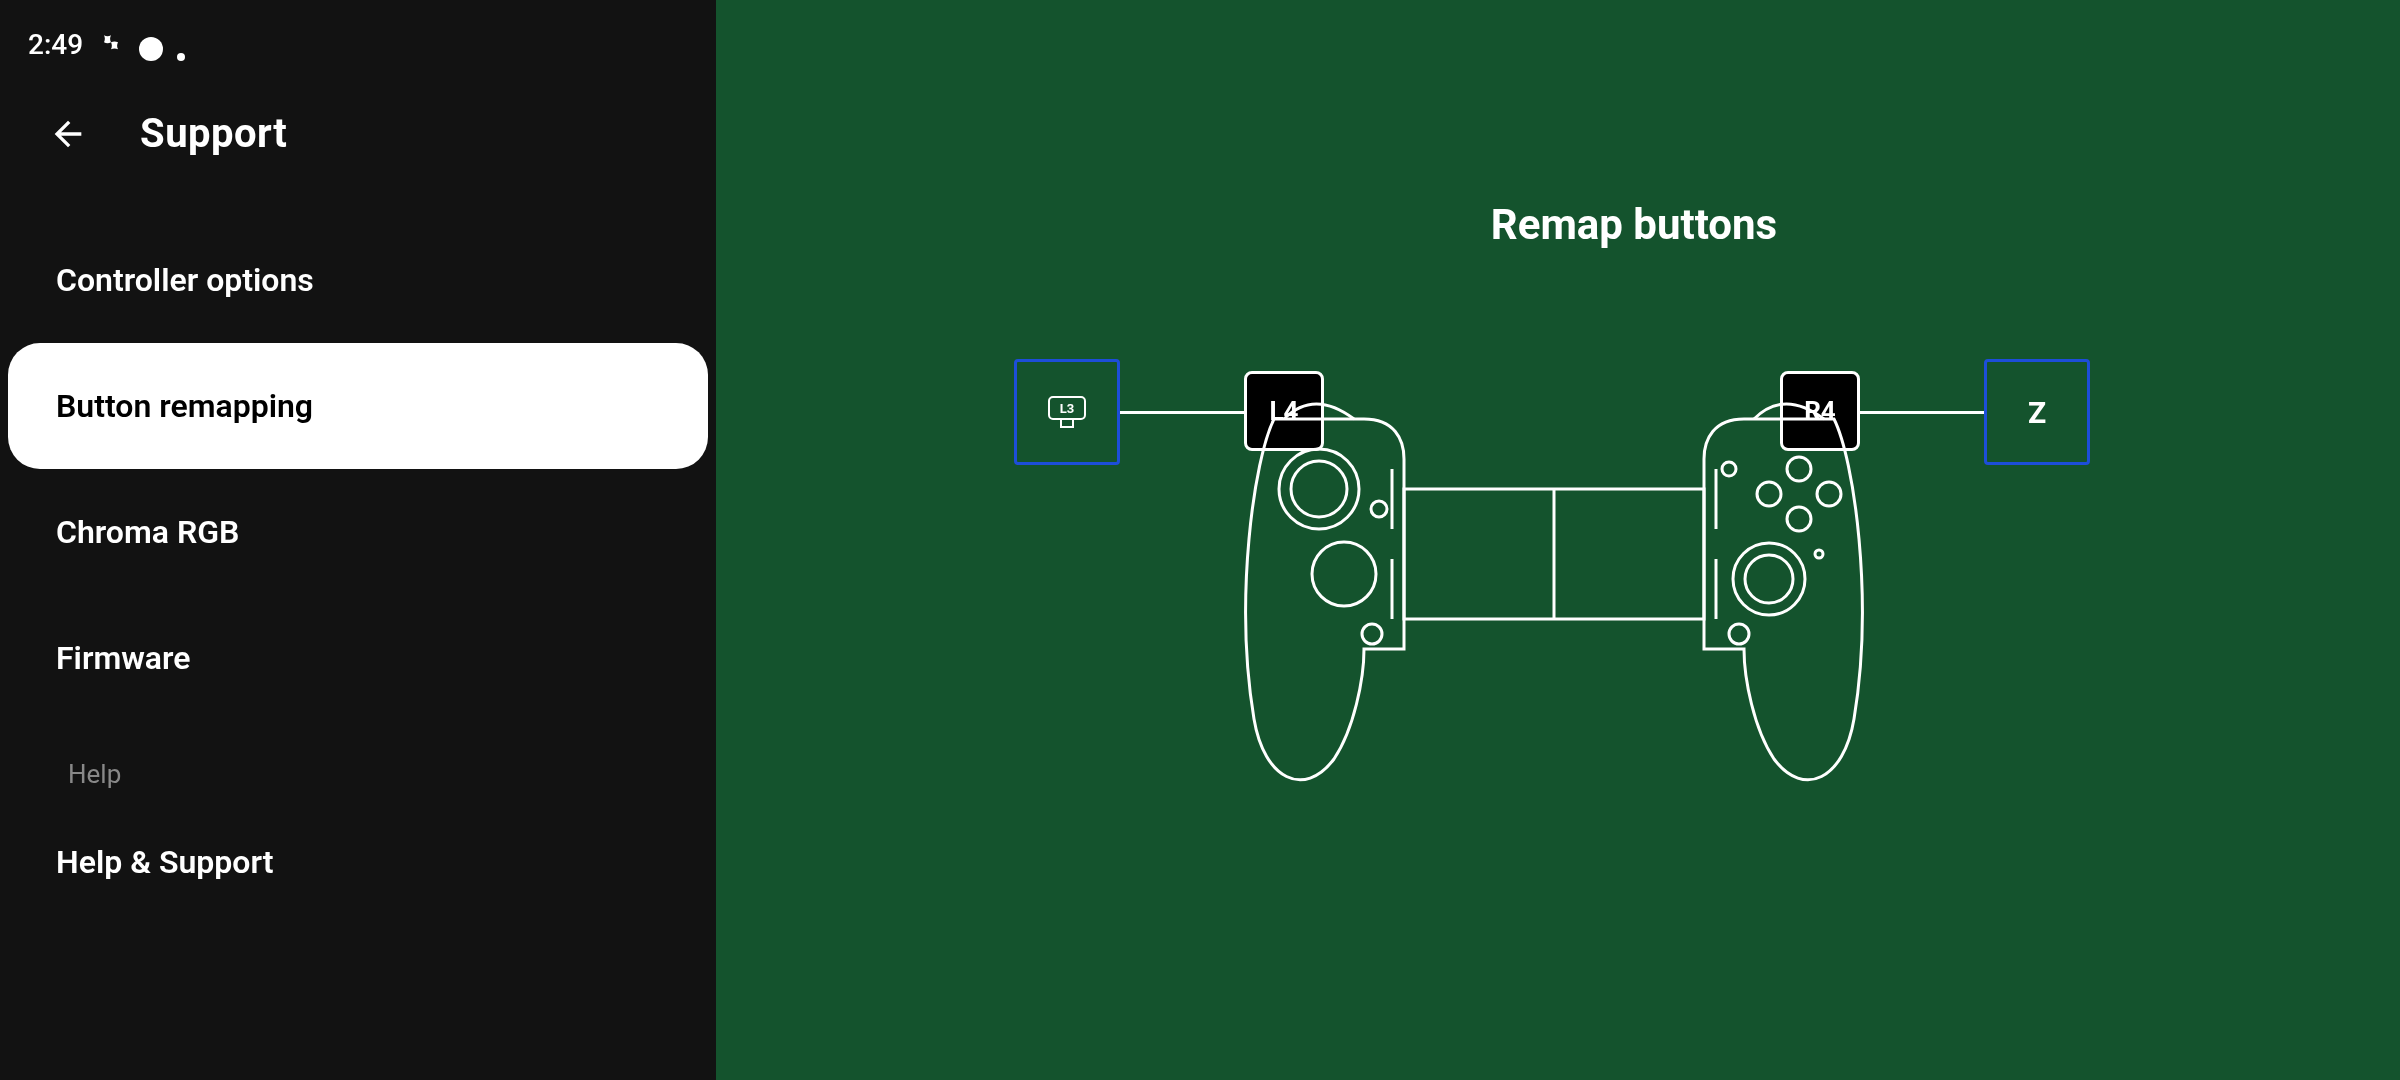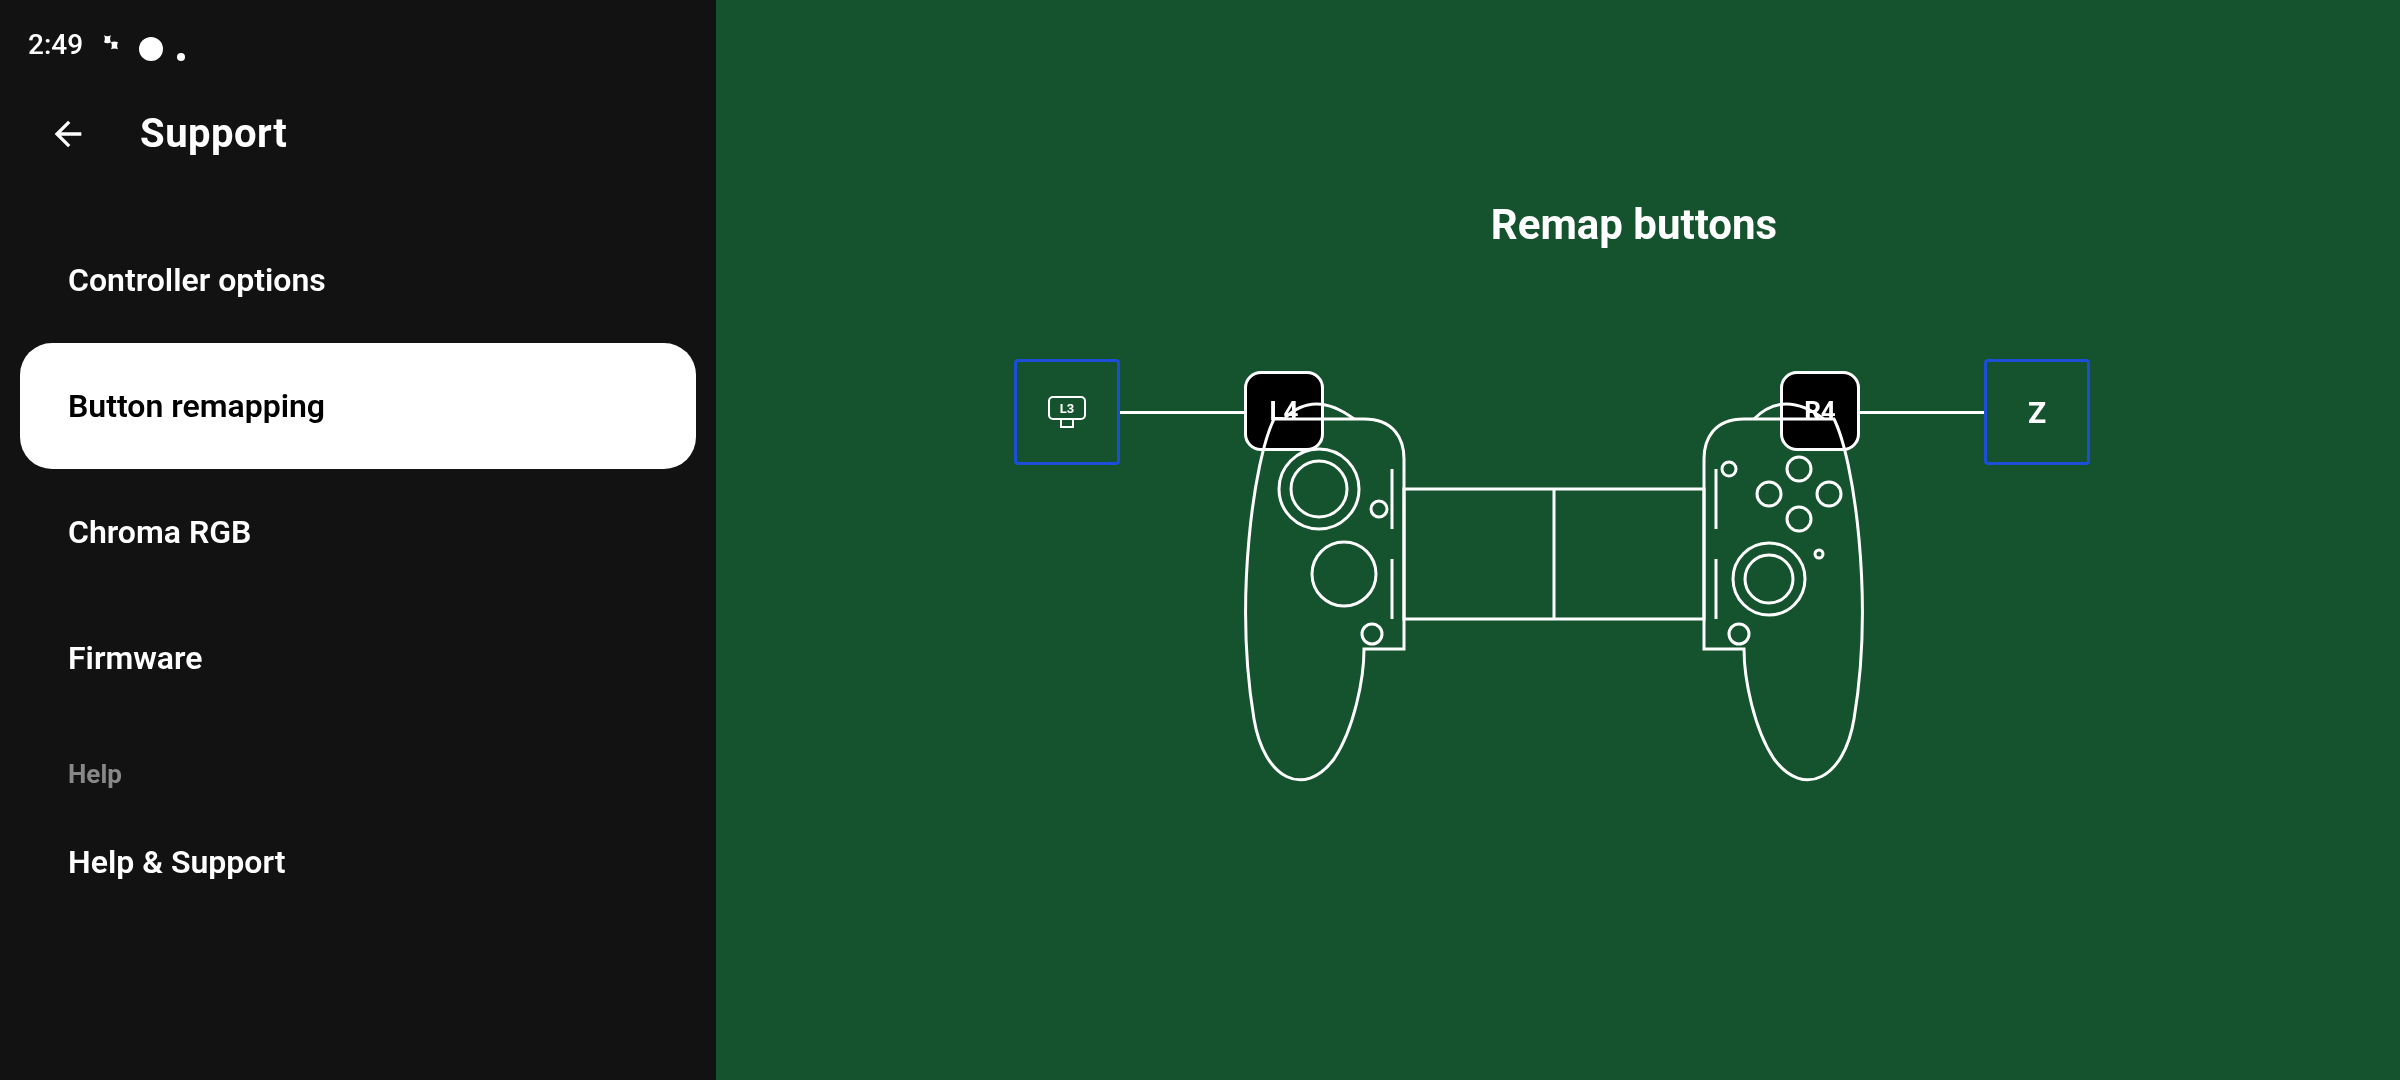--- a/index.html
+++ b/index.html
@@ -44,39 +44,39 @@
     gap: 52px;
     padding: 110px 48px 0 48px;
   }
   .back-icon { width: 40px; height: 40px; cursor: pointer; }
   .header-title { font-size: 40px; font-weight: 700; letter-spacing: 0.5px; }
   .nav-list {
     margin-top: 60px;
     display: flex;
     flex-direction: column;
     gap: 0;
-    padding: 0 20px;
+    padding: 0 8px;
   }
   .nav-item {
     padding: 44px 48px;
     font-size: 32px;
     font-weight: 600;
     color: #fff;
     border-radius: 32px;
     cursor: pointer;
   }
   .nav-item.selected {
     background: #fff;
     color: #000;
   }
   .section-label {
     padding: 38px 68px 0 68px;
     font-size: 26px;
     color: #888;
-    font-weight: 700;
+    font-weight: 400;
   }
   .main {
     flex: 1;
     height: 100%;
     background: #14532d;
     padding: 200px 8px 0 0;
     position: relative;
     text-align: center;
   }
   .main-title {
@@ -102,21 +102,21 @@
     font-size: 30px;
     font-weight: 700;
     color: #fff;
     cursor: pointer;
   }
   .label-box {
     position: absolute;
     width: 80px;
     height: 80px;
     border: 3px solid #fff;
-    border-radius: 17px;
+    border-radius: 8px;
     display: flex;
     align-items: center;
     justify-content: center;
     font-size: 26px;
     font-weight: 700;
     background: #000;
     cursor: pointer;
   }
   .connector {
     position: absolute;

